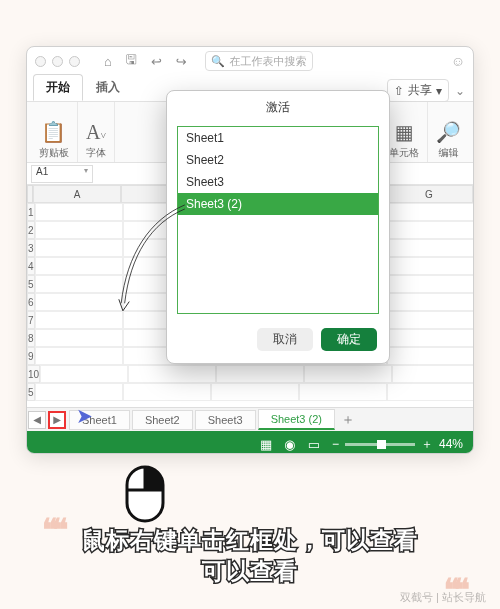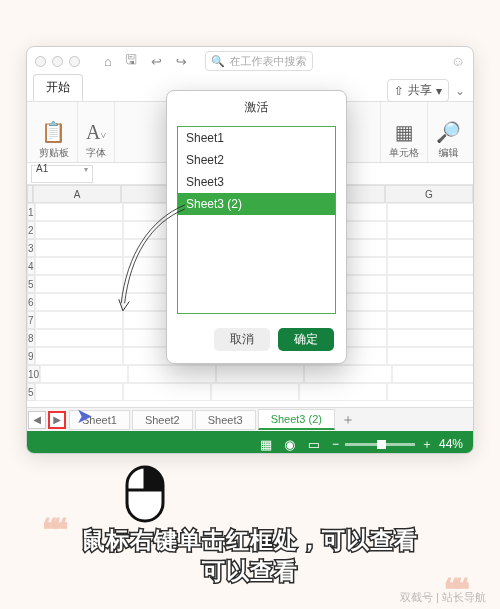--- a/index.html
+++ b/index.html
@@ -3,51 +3,51 @@
 <meta charset="utf-8">
 <style>
   * { box-sizing: border-box; margin: 0; padding: 0; }
   body { width: 500px; height: 609px; background: #fdf8f4; font-family: -apple-system, "Helvetica Neue", Arial, sans-serif; font-size: 11px; position: relative; overflow: hidden; }
   .excel-window { position: absolute; left: 26px; top: 46px; width: 448px; height: 408px; background: #fff; border: 1px solid #d0d0d0; border-radius: 8px; box-shadow: 0 4px 20px rgba(0,0,0,.12); overflow: hidden; }
   .titlebar { height: 28px; display: flex; align-items: center; padding: 0 8px; gap: 6px; }
   .tl-btn { width: 11px; height: 11px; border-radius: 50%; border: 1px solid #c8c8c8; background: #f5f5f5; }
   .titlebar-tools { margin-left: 18px; display: flex; gap: 14px; align-items: center; color: #888; font-size: 13px; }
   .searchbox { margin-left: 4px; display: flex; align-items: center; border: 1px solid #ddd; border-radius: 4px; height: 20px; padding: 0 6px; color: #aaa; gap: 4px; font-size: 11px; }
   .ribbon-tabs { height: 26px; display: flex; align-items: flex-end; padding-left: 6px; gap: 0; }
-  .rtab { padding: 4px 12px; color: #666; font-size: 12px; border: 1px solid transparent; }
+  .rtab { padding: 4px 12px; color: #666; font-size: 12px; border: 1px solid transparent; font-weight: bold; }
   .rtab.active { background: #fff; border: 1px solid #d7d7d7; border-bottom: 1px solid #fff; border-radius: 4px 4px 0 0; color: #222; }
   .ribbon-right { position: absolute; right: 8px; top: 32px; display: flex; align-items: center; gap: 6px; font-size: 12px; color: #555; }
   .share-btn { display:flex; align-items:center; gap:4px; border:1px solid #ddd; border-radius:4px; padding:2px 6px; font-size:12px; color:#555; }
   .ribbon { height: 62px; background: #fafafa; border-top: 1px solid #e2e2e2; border-bottom: 1px solid #e2e2e2; display: flex; align-items: center; padding: 0 4px; }
   .rgroup { display: flex; flex-direction: column; align-items: center; justify-content: flex-end; height: 100%; padding: 4px 8px 2px; border-right: 1px solid #e8e8e8; color: #666; font-size: 10px; }
   .rgroup .glyph { font-size: 20px; color: #666; line-height: 1; }
   .rgroup .gtxt { margin-top: 4px; }
   .namebox-row { height: 22px; display:flex; align-items:center; border-bottom:1px solid #e4e4e4; }
-  .namebox { width: 62px; height: 18px; margin-left: 4px; border:1px solid #ddd; display:flex; align-items:flex-end; padding:8px 4px; font-size:10px; color:#444; justify-content:space-between; }
+  .namebox { width: 62px; height: 18px; margin-left: 4px; border:1px solid #ddd; display:flex; align-items:flex-start; padding:0 4px; font-size:10px; color:#444; justify-content:space-between; }
   .grid { position: relative; height: 222px; }
   .colhdr-row { display:flex; height:18px; }
   .corner { width:30px; background:#f3f3f3; border:1px solid #ddd; }
   .colhdr { flex:0 0 88px; background:#f3f3f3; border:1px solid #e1e1e1; display:flex; align-items:center; justify-content:center; color:#555; font-size:10px; }
   .rows { display:flex; flex-direction:column; }
   .row { display:flex; height:18px; }
   .rowhdr { width:30px; background:#f8f8f8; border:1px solid #e6e6e6; display:flex; align-items:center; justify-content:center; color:#666; font-size:10px; }
   .cell { flex:0 0 88px; border:1px solid #eee; }
   .sheettabs { height: 24px; background:#f4f4f4; border-top:1px solid #ddd; display:flex; align-items:center; }
   .navarrow { width:18px; height:18px; margin:0 1px; border:1px solid #ccc; display:flex; align-items:center; justify-content:center; color:#777; font-size:10px; background:#fff; }
   .navarrow.red { border:2px solid #e33; }
   .stab { padding:3px 12px; border:1px solid #ddd; background:#fcfcfc; color:#666; font-size:11px; margin-left:2px; }
   .stab.active { color:#2f9e44; border-bottom:2px solid #2f9e44; background:#fff; }
   .addtab { margin-left:6px; color:#888; font-size:14px; }
   .statusbar { height:26px; background:#1f8f3d; color:#fff; display:flex; align-items:center; justify-content:flex-end; padding:0 10px; font-size:12px; gap:12px; }
   .sb-icons { display:flex; gap:12px; font-size:13px; }
   .zoombar { display:flex; align-items:center; gap:6px; }
   .zoomtrack { width:70px; height:3px; background:rgba(255,255,255,.6); position:relative; }
   .zoomhandle { position:absolute; left:32px; top:-3px; width:9px; height:9px; background:#fff; }
   
-  .dialog { position:absolute; left:166px; top:90px; width:181px; background:#fff; border:1px solid #c6c6c6; border-radius:8px; box-shadow:0 10px 28px rgba(0,0,0,.25); overflow:hidden; }
+  .dialog { position:absolute; left:166px; top:90px; width:224px; background:#fff; border:1px solid #c6c6c6; border-radius:8px; box-shadow:0 10px 28px rgba(0,0,0,.25); overflow:hidden; }
   .dlg-title { text-align:center; padding:8px 0 6px; font-size:12px; color:#333; }
   .listbox { margin:4px 10px 0; border:1.5px solid #4caf50; height:188px; background:#fff; font-size:12px; }
   .listitem { padding:4px 8px; color:#333; }
   .listitem.sel { background:#39a845; color:#fff; }
   .dlg-btns { display:flex; justify-content:flex-end; gap:8px; padding:14px 12px 12px; }
   .btn { border:none; border-radius:5px; padding:3px 16px; font-size:12px; }
   .btn-cancel { background:#eee; color:#444; }
   .btn-ok { background:#15803d; color:#fff; }
   
   .arrow { position:absolute; left:88px; top:202px; width:130px; height:110px; pointer-events:none; }
@@ -78,20 +78,21 @@
       <div class="searchbox">
         <span>🔍</span>
         <span>在工作表中搜索</span>
       </div>
     </div>
     <span style="margin-left:auto;color:#aaa;font-size:14px">☺</span>
   </div>
 
   <div class="ribbon-tabs">
     <div class="rtab active">开始</div>
+    <div class="rtab">插入</div>
   </div>
   <div class="ribbon-right">
     <div class="share-btn">
       <span>⇧</span>
       <span>共享</span>
       <span>▾</span>
     </div>
     <span style="color:#888">⌄</span>
   </div>
 

